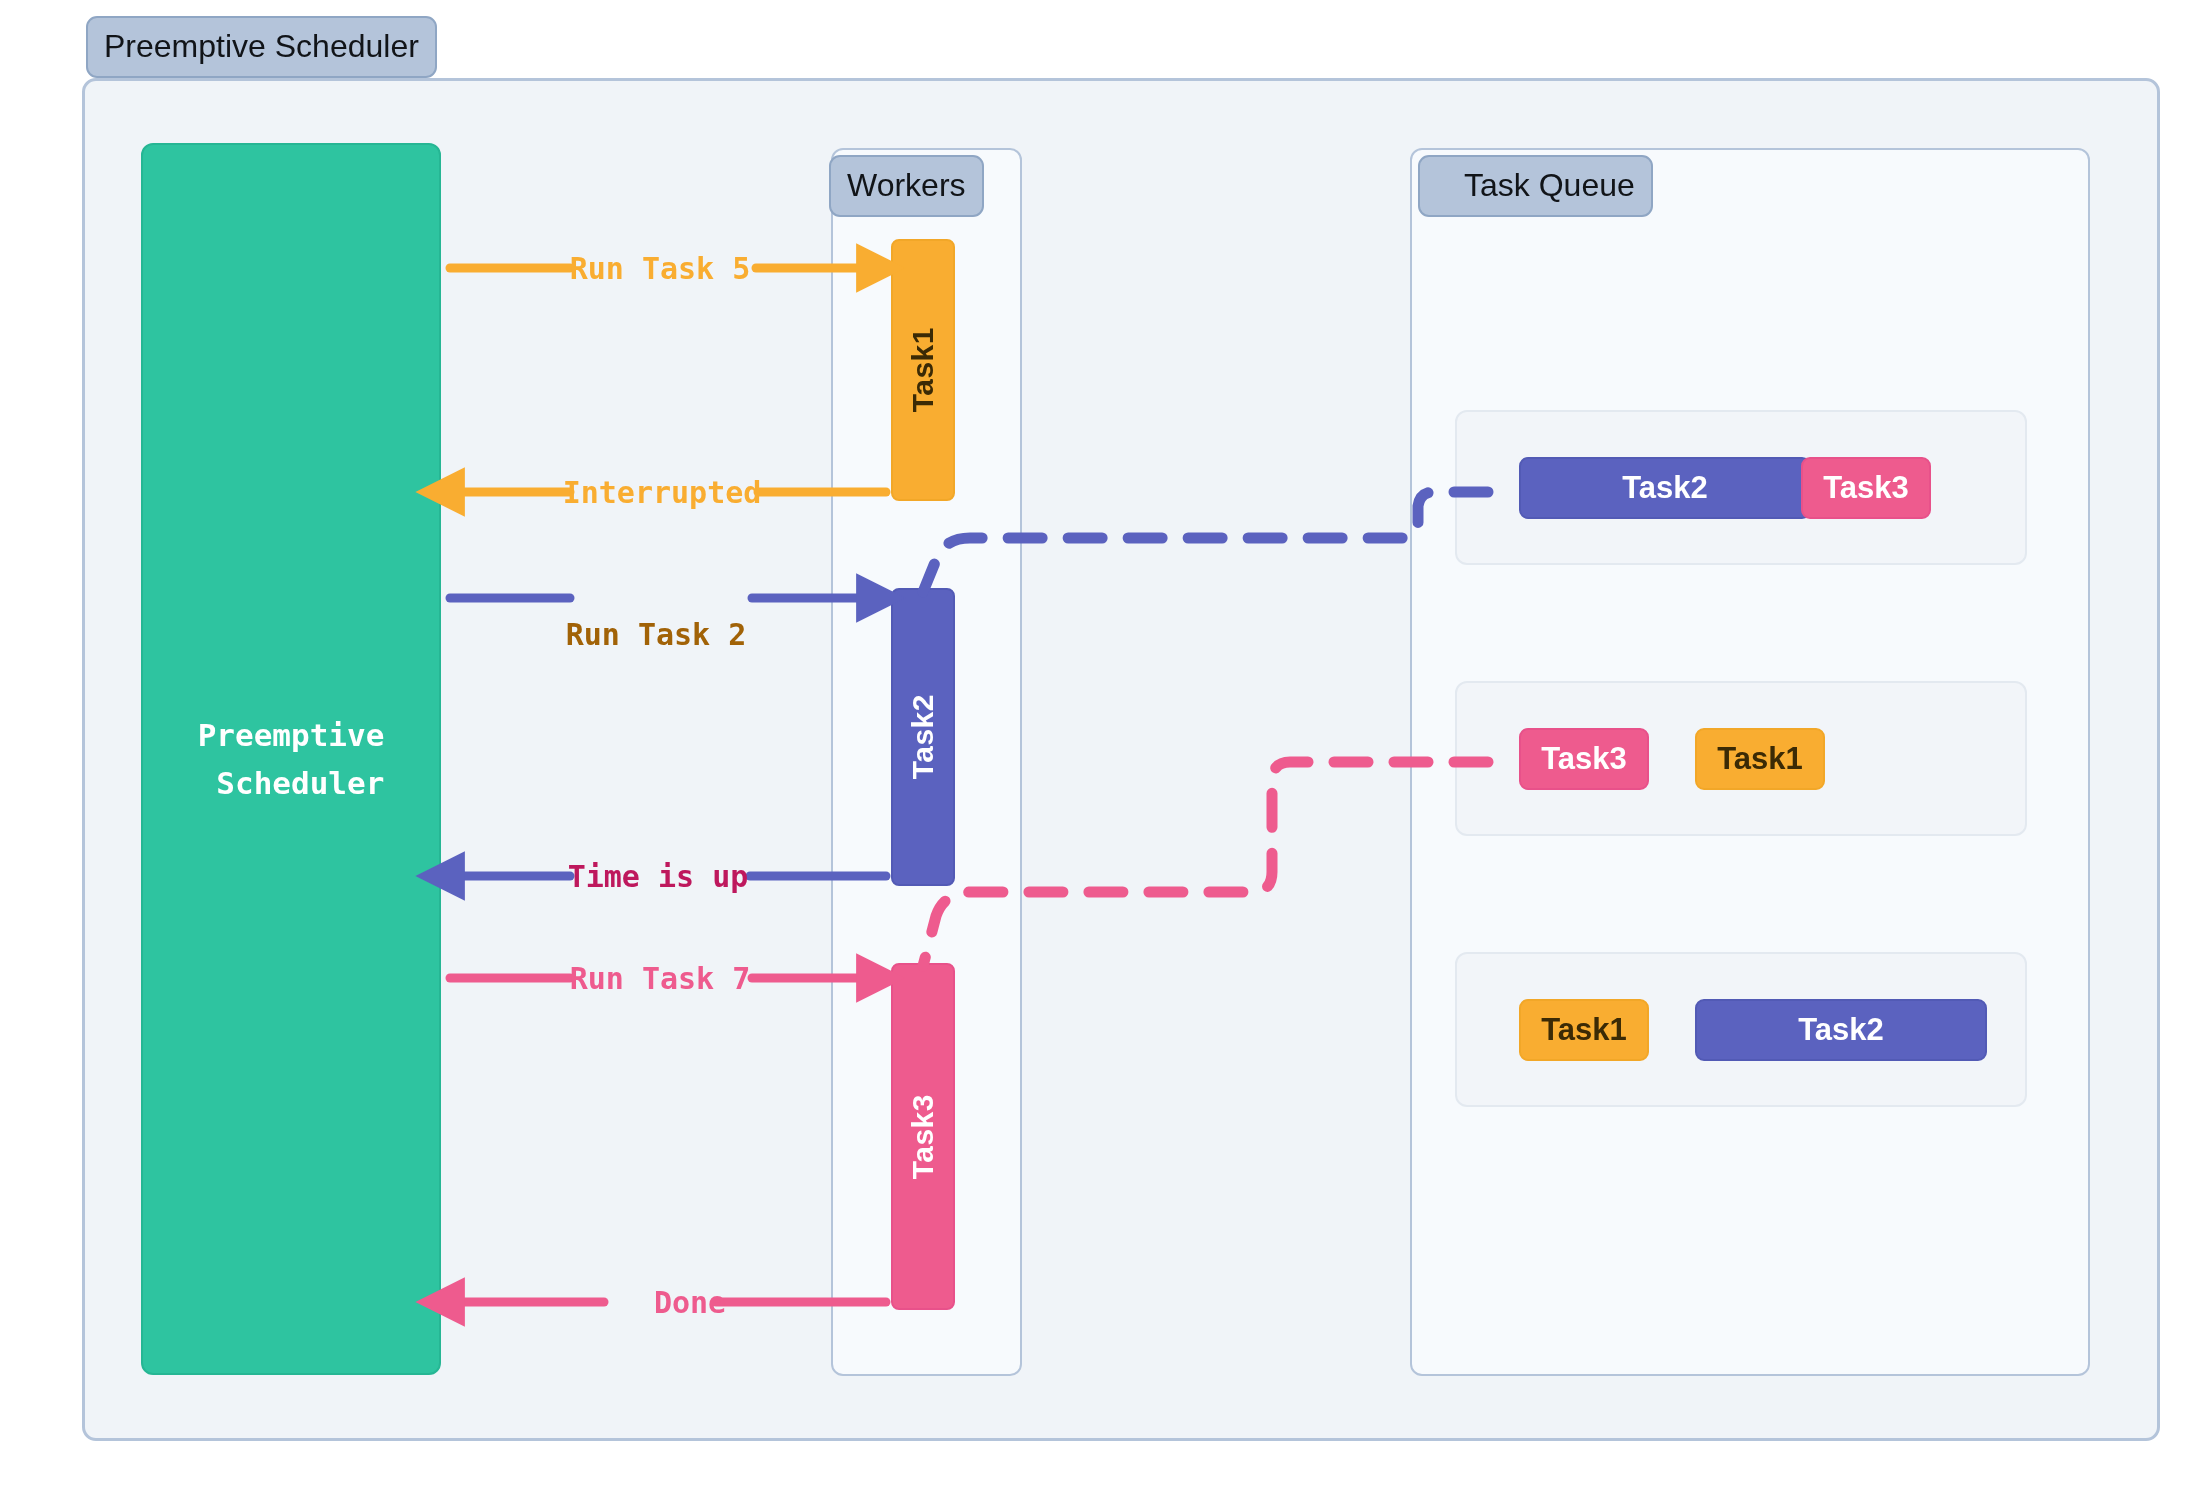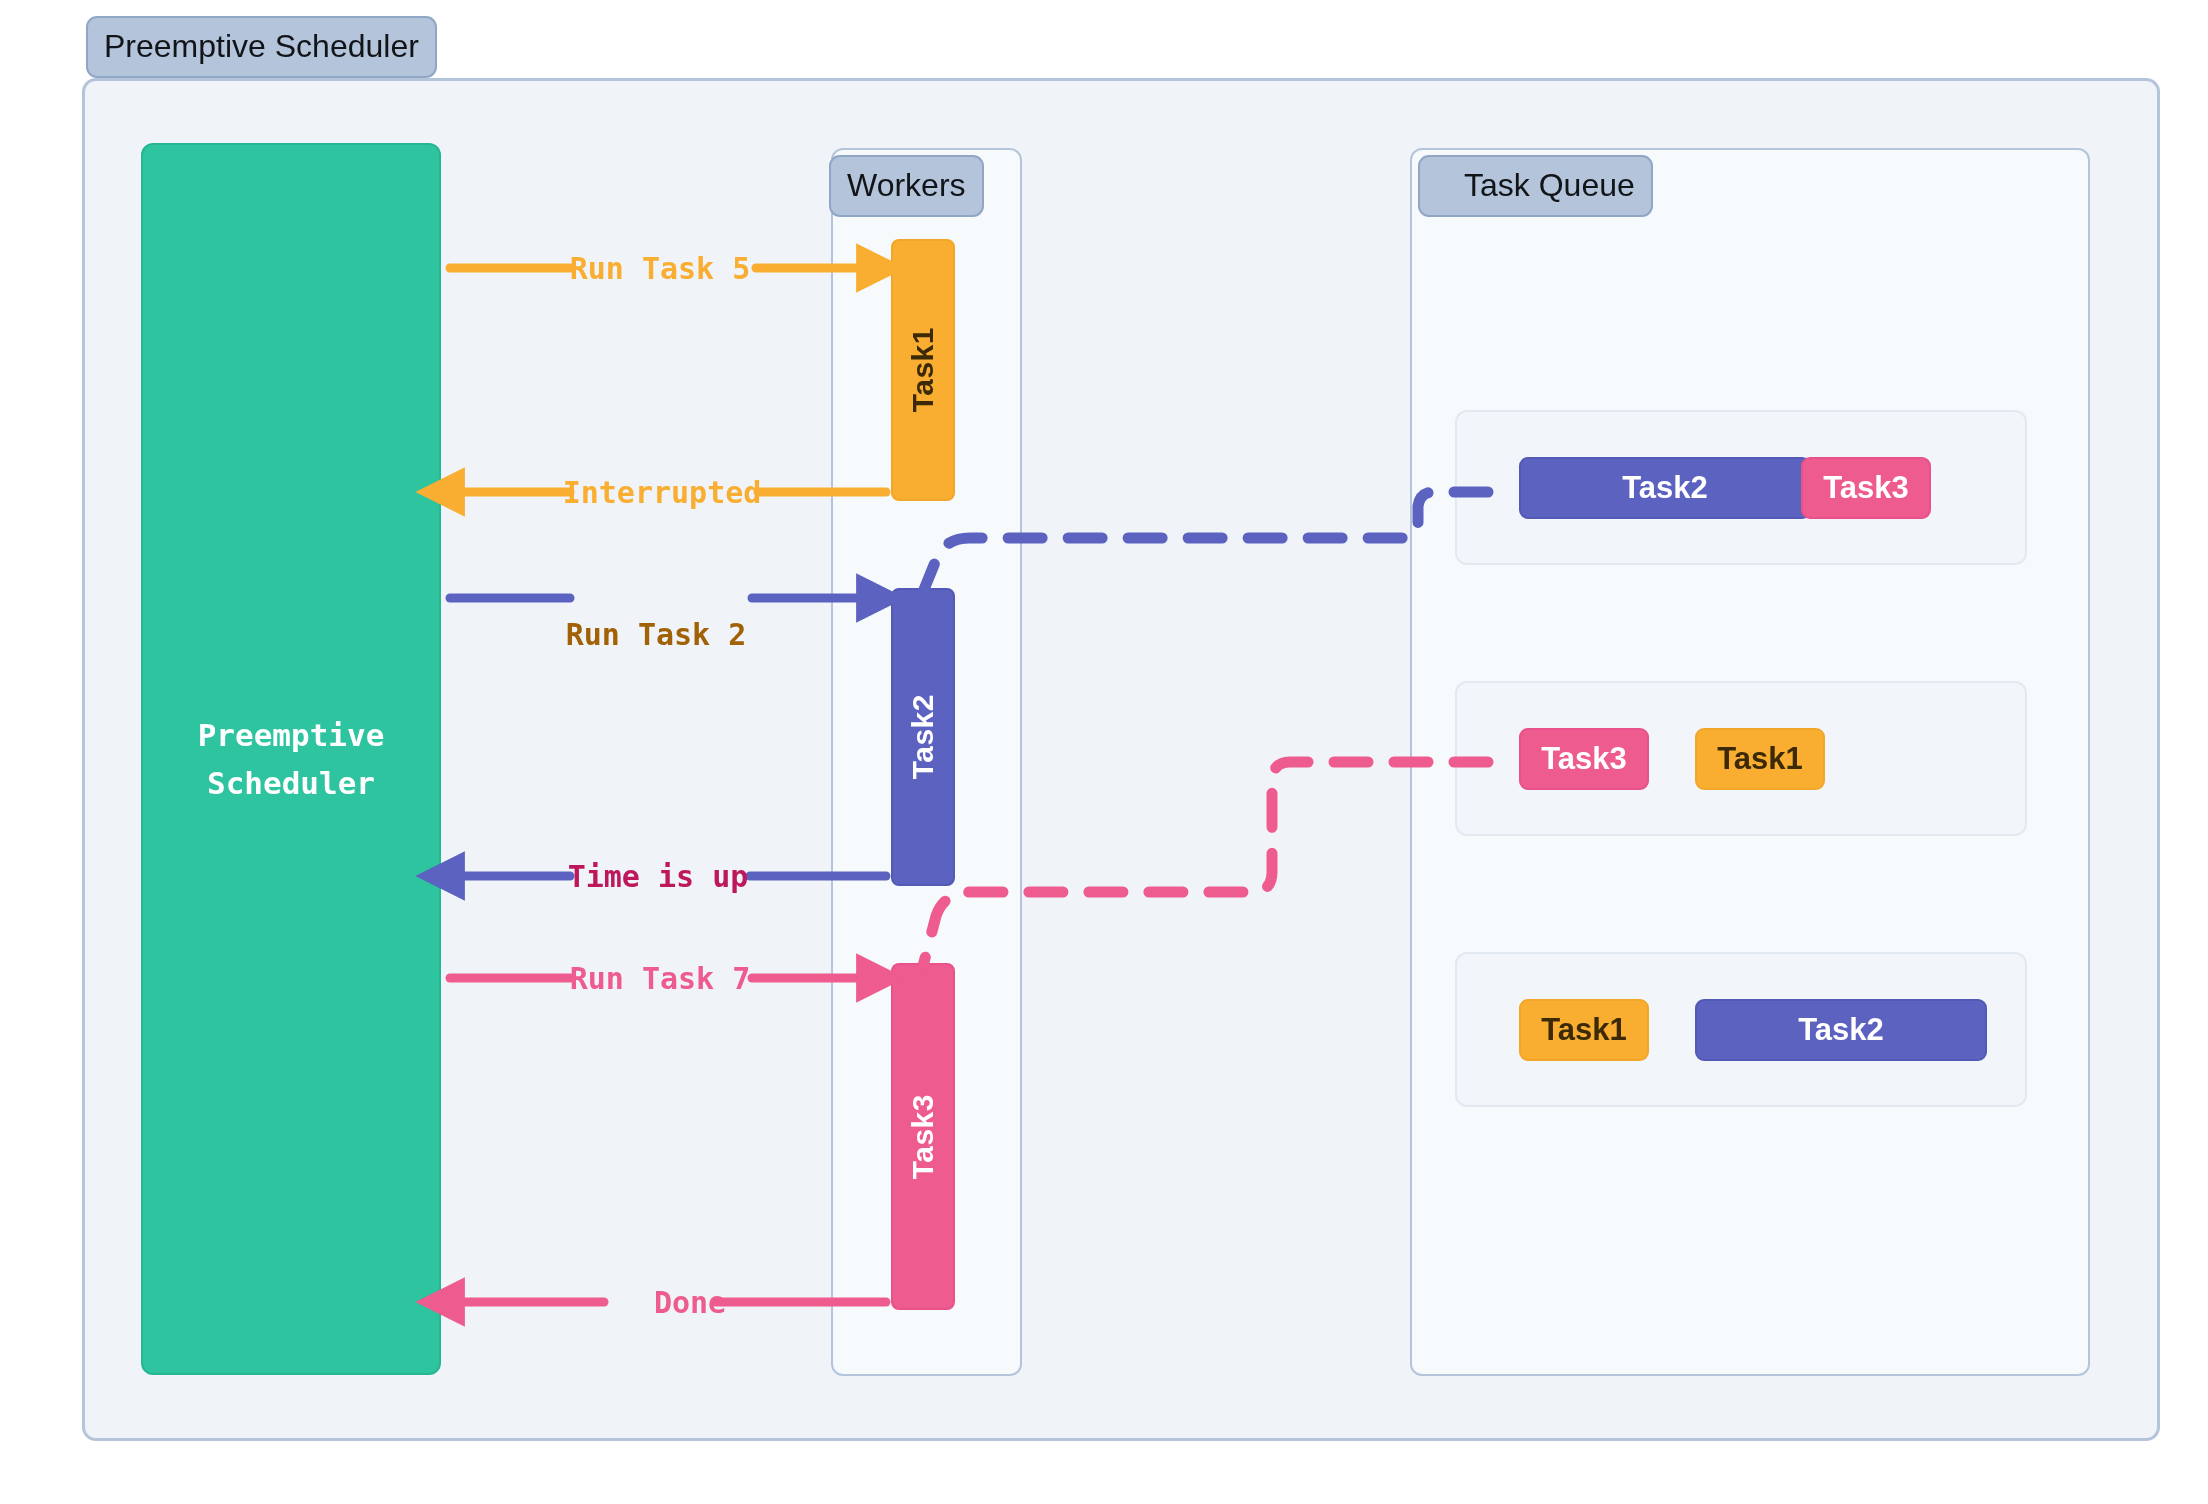--- a/index.html
+++ b/index.html
@@ -67,21 +67,21 @@
     align-items: center;
     justify-content: center;
     box-sizing: border-box;
   }
   .scheduler-label {
     color: #ffffff;
     font-family: "DejaVu Sans Mono", monospace;
     font-size: 31px;
     font-weight: bold;
     line-height: 1.55;
-    text-align: center;
+    text-align: right;
     white-space: pre-line;
   }
 
   
   .workers-lane {
     position: absolute;
     left: 831px;
     top: 148px;
     width: 191px;
     height: 1228px;

